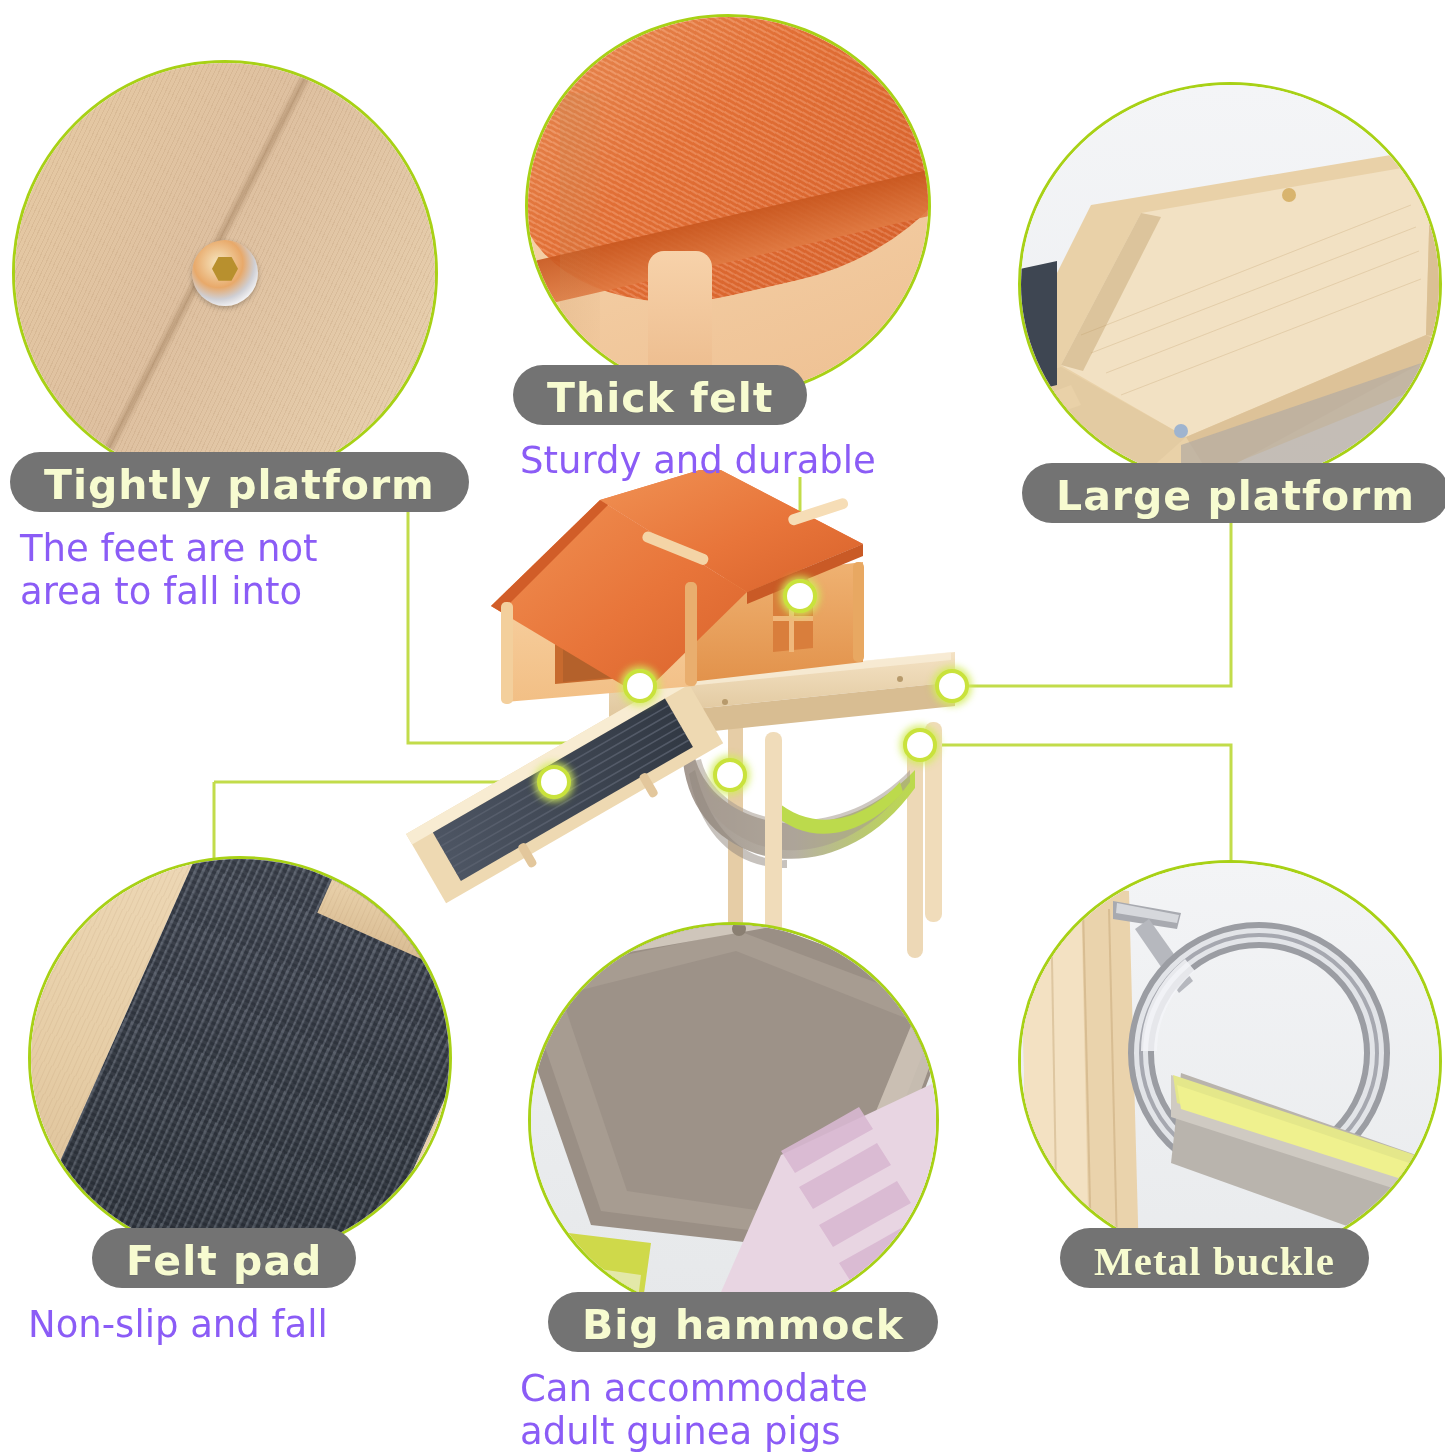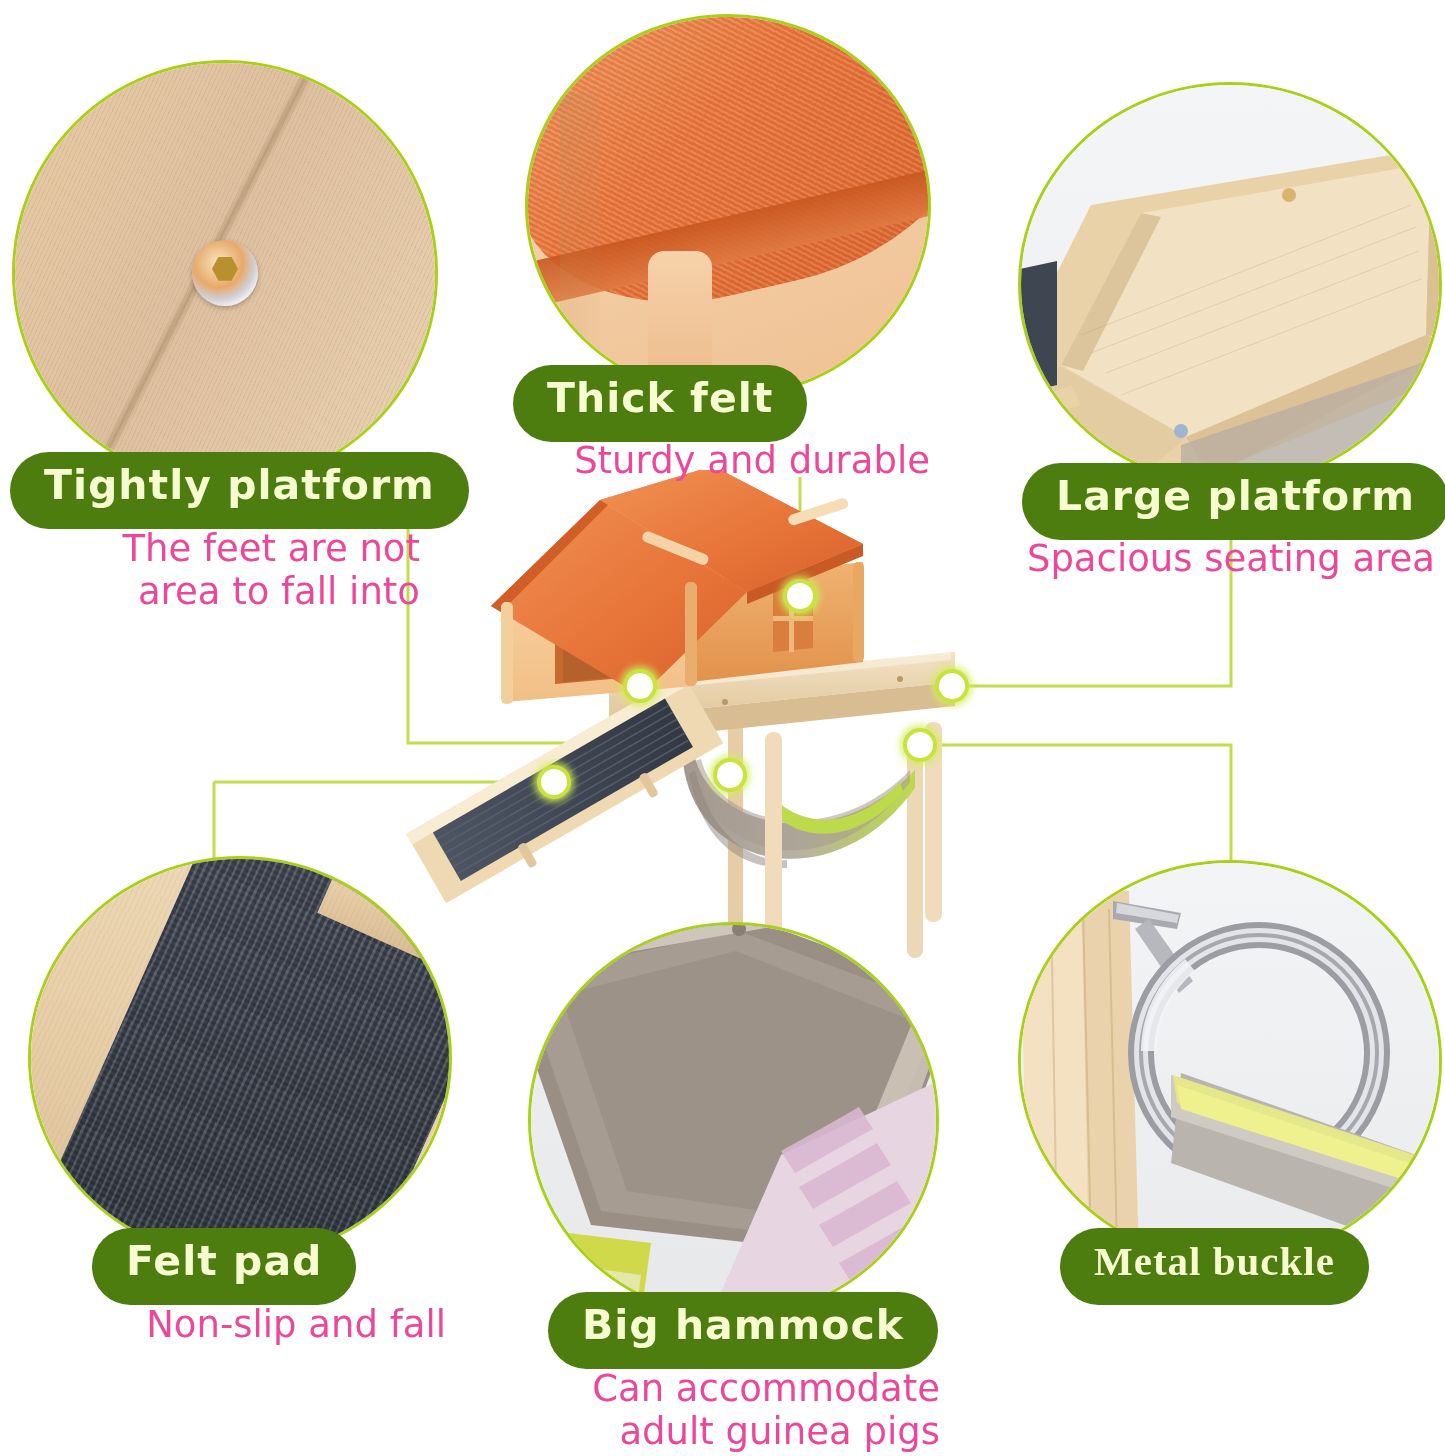--- a/index.html
+++ b/index.html
@@ -51,37 +51,37 @@
     background:
       repeating-linear-gradient(40deg,
         rgba(255,255,255,.14) 0px, rgba(255,255,255,.14) 2px,
         rgba(180,70,20,.14) 2px, rgba(180,70,20,.14) 5px),
       linear-gradient(150deg,#f0a06a 0%,#e8753a 45%,#d9622c 100%);
   }
 
   
   .pill{
     position:absolute;
-    background:#4d7c0f;
+    background:#737373;
     border-radius:40px;
     color:#f7fbd0;
     font-size:41px;
     font-weight:700;
     letter-spacing:1px;
     line-height:1;
-    padding:13px 34px 23px 34px;
+    padding:13px 34px 6px 34px;
     white-space:nowrap;
     text-shadow:0 1px 0 rgba(0,0,0,.06);
   }
   .sub{
     position:absolute;
-    color:#ec4899;
+    color:#8b5cf6;
     font-size:37px;
     line-height:1.16;
-    text-align:right;
+    text-align:left;
     white-space:pre-line;
   }
 
   
   .lines{position:absolute;inset:0;pointer-events:none;}
   .dot{
     position:absolute;width:26px;height:26px;border-radius:50%;
     background:#ffffff;border:4px solid #c9e23c;
     box-shadow:0 0 7px 3px rgba(210,236,90,.85);
     transform:translate(-50%,-50%);
@@ -266,21 +266,20 @@
         <line x1="85" y1="288" x2="398" y2="166"></line>
           <line x1="100" y1="310" x2="400" y2="194"></line>
       </g>
       <circle cx="268" cy="110" r="7" fill="#d8b46e"></circle>
       <circle cx="160" cy="346" r="7" fill="#9fb4cf"></circle>
       <path d="M-30 190 L36 176 L36 300 L-30 316 Z" fill="#3e4652"></path>
       <path d="M160 360 L430 268 L430 398 L160 398 Z" fill="#b5aca2" opacity=".75"></path>
     </svg>
   </div>
   <div class="pill" style="left:1022px;top:463px;">Large platform</div>
-  <div class="sub" style="left:1020px;top:538px;width:415px;">Spacious seating area</div>
 
   <div class="bubble" style="left:28px;top:856px;width:418px;height:398px;">
     <div class="inner" style="background:#f3f4f5;"></div>
     <div style="position:absolute;left:-20%;top:-24%;width:150%;height:160%;transform:rotate(24deg);">
       <div style="position:absolute;left:0;top:0;width:26%;height:100%;" class="wood2"></div>
       <div style="position:absolute;left:26%;top:0;width:52%;height:100%;" class="feltgrey"></div>
       <div style="position:absolute;left:78%;top:0;width:26%;height:100%;" class="wood2"></div>
     </div>
     <div style="position:absolute;right:-6%;top:-4%;width:34%;height:26%;transform:rotate(24deg);" class="wood2"></div>
   </div>

